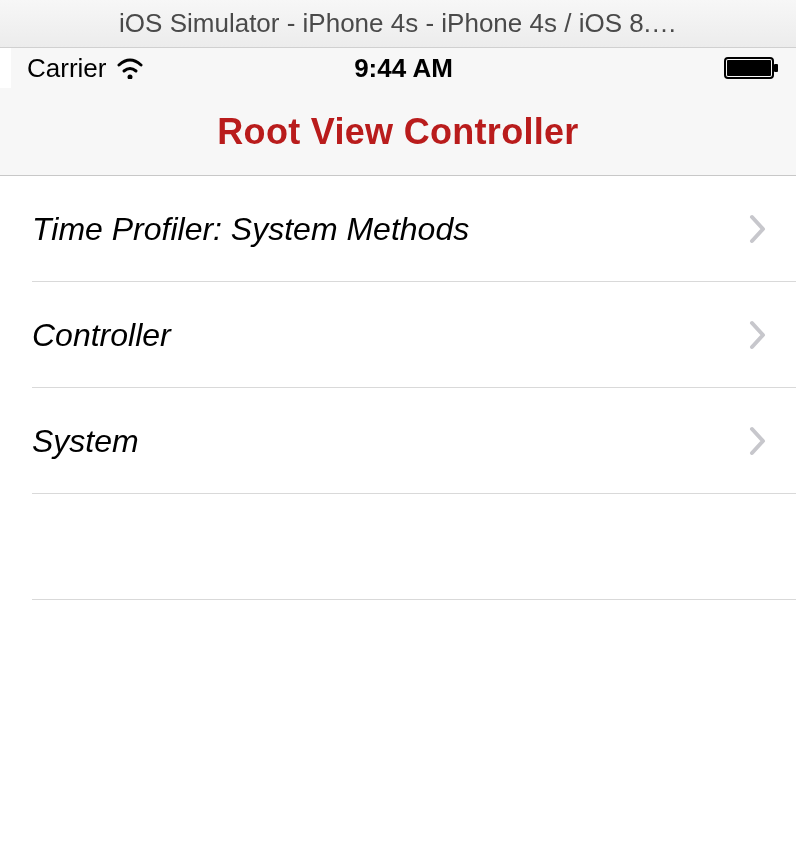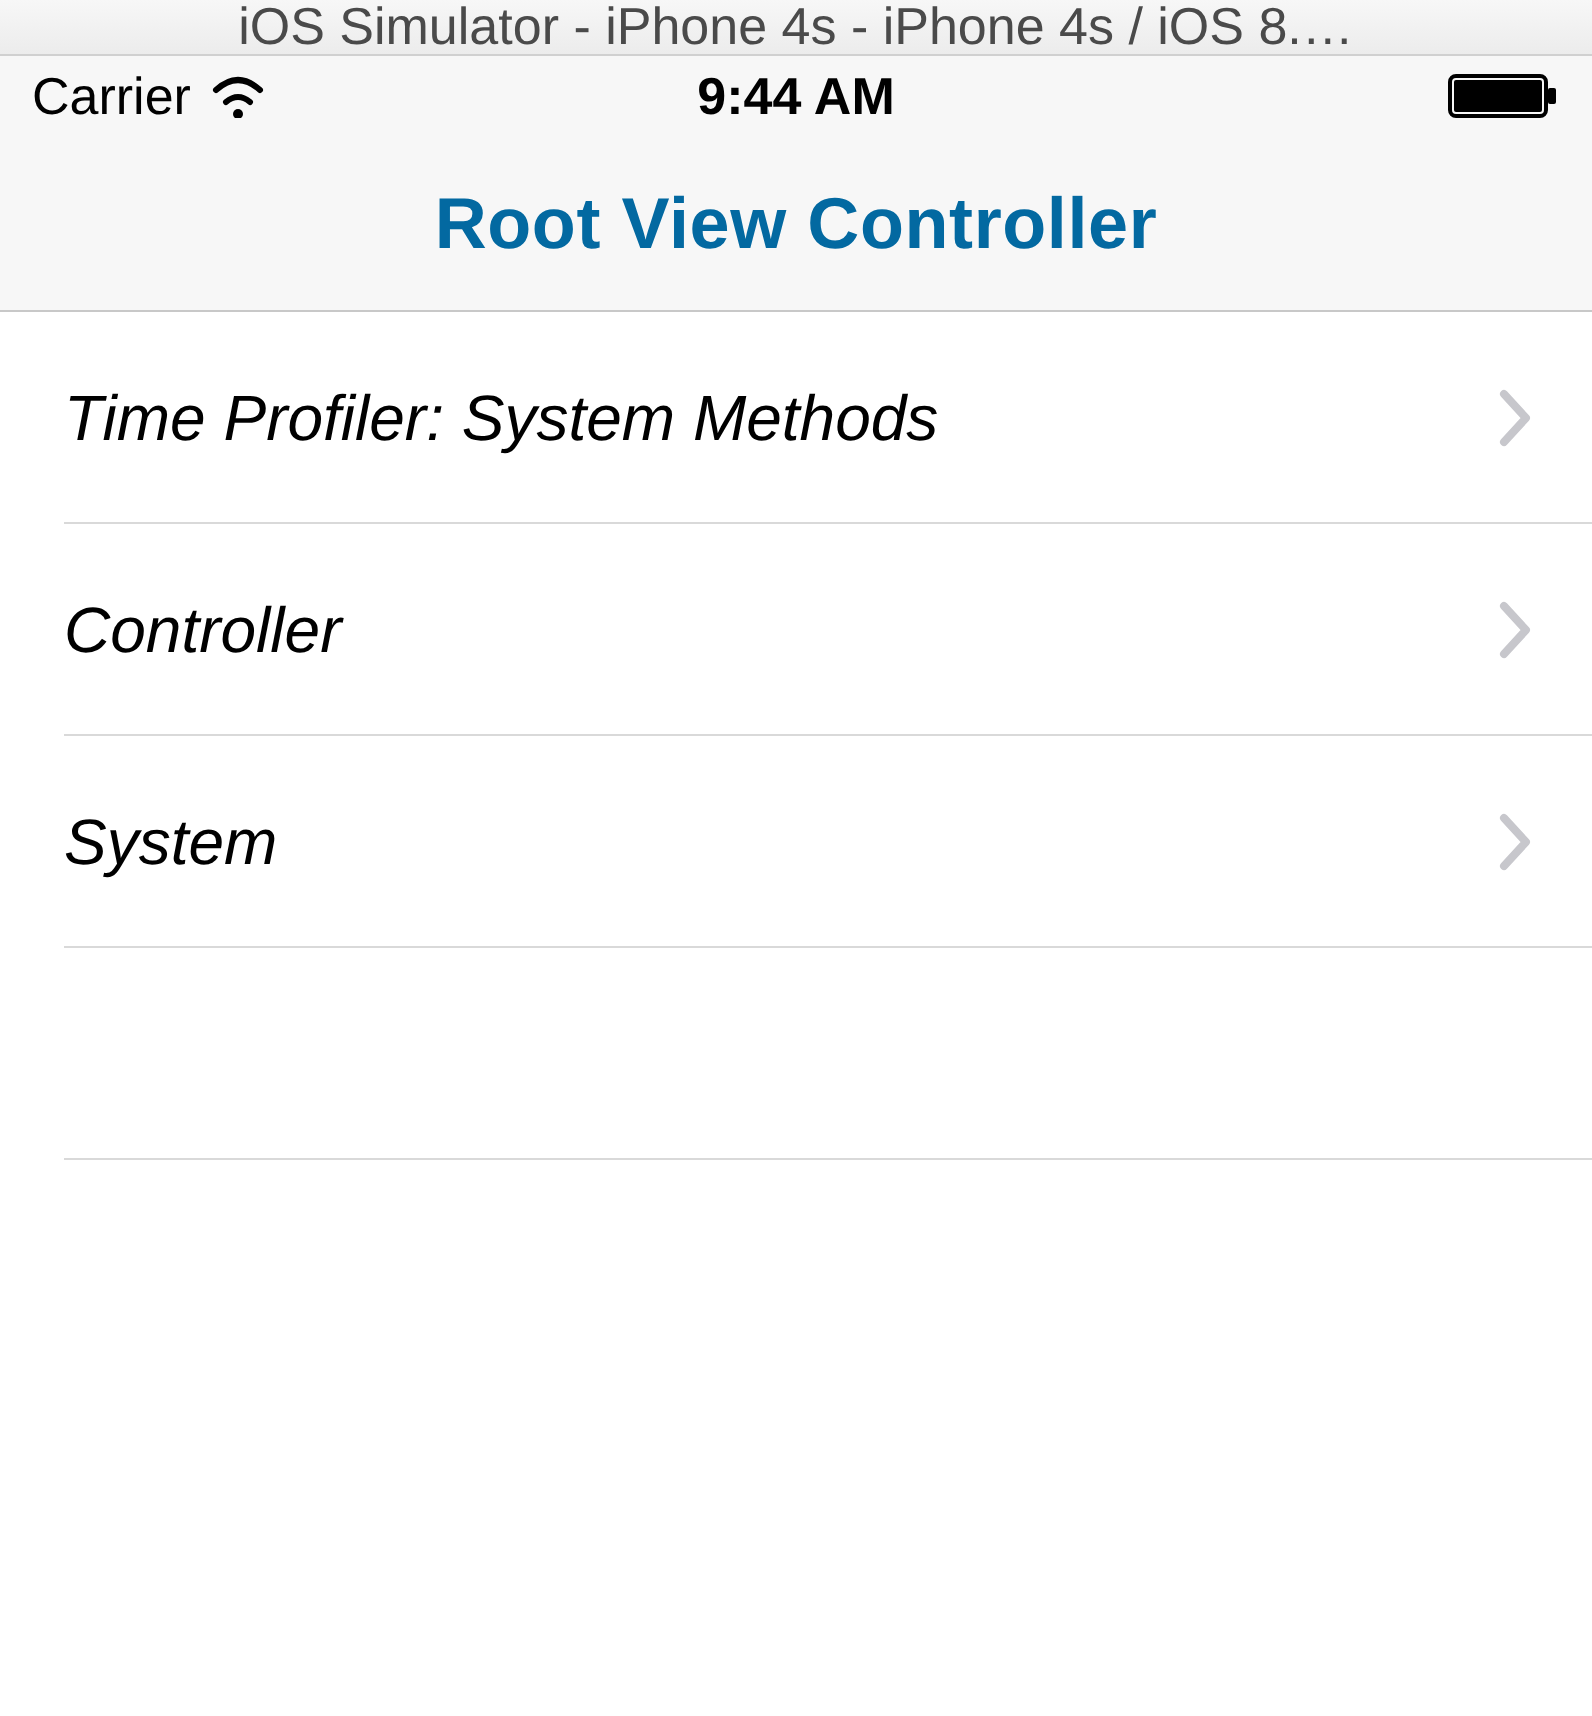--- a/index.html
+++ b/index.html
@@ -4,21 +4,21 @@
   <style>
     * { margin: 0; padding: 0; box-sizing: border-box; }
     body {
       font-family: -apple-system, "Helvetica Neue", Helvetica, Arial, sans-serif;
       background: #fff;
       width: 796px;
       height: 858px;
       overflow: hidden;
     }
     .window-titlebar {
-      height: 28px;
+      height: 48px;
       background: linear-gradient(to bottom, #f7f7f7, #ececec);
       border-bottom: 1px solid #d0d0d0;
       display: flex;
       align-items: center;
       justify-content: center;
       color: #4a4a4a;
       font-size: 26px;
       font-weight: 400;
       padding: 0 12px;
       white-space: nowrap;
@@ -26,20 +26,21 @@
     }
     .status-bar {
       height: 40px;
       background: #f7f7f7;
       display: flex;
       align-items: center;
       justify-content: space-between;
       padding: 0 16px;
       font-size: 24px;
       color: #000;
+      margin-left: 11px;
     }
     .status-left {
       display: flex;
       align-items: center;
       gap: 10px;
       font-weight: 400;
       font-size: 26px;
     }
     .wifi-icon svg { width: 28px; height: 22px; display: block; }
     .status-center {
@@ -55,21 +56,21 @@
       height: 88px;
       background: #f7f7f7;
       border-bottom: 1px solid #c8c8c8;
       display: flex;
       align-items: center;
       justify-content: center;
     }
     .nav-title {
       font-size: 36px;
       font-weight: 700;
-      color: #0369a1;
+      color: #b91c1c;
       letter-spacing: 0.3px;
     }
     .table-view {
       background: #fff;
     }
     .table-row {
       display: flex;
       align-items: center;
       justify-content: space-between;
       height: 106px;

